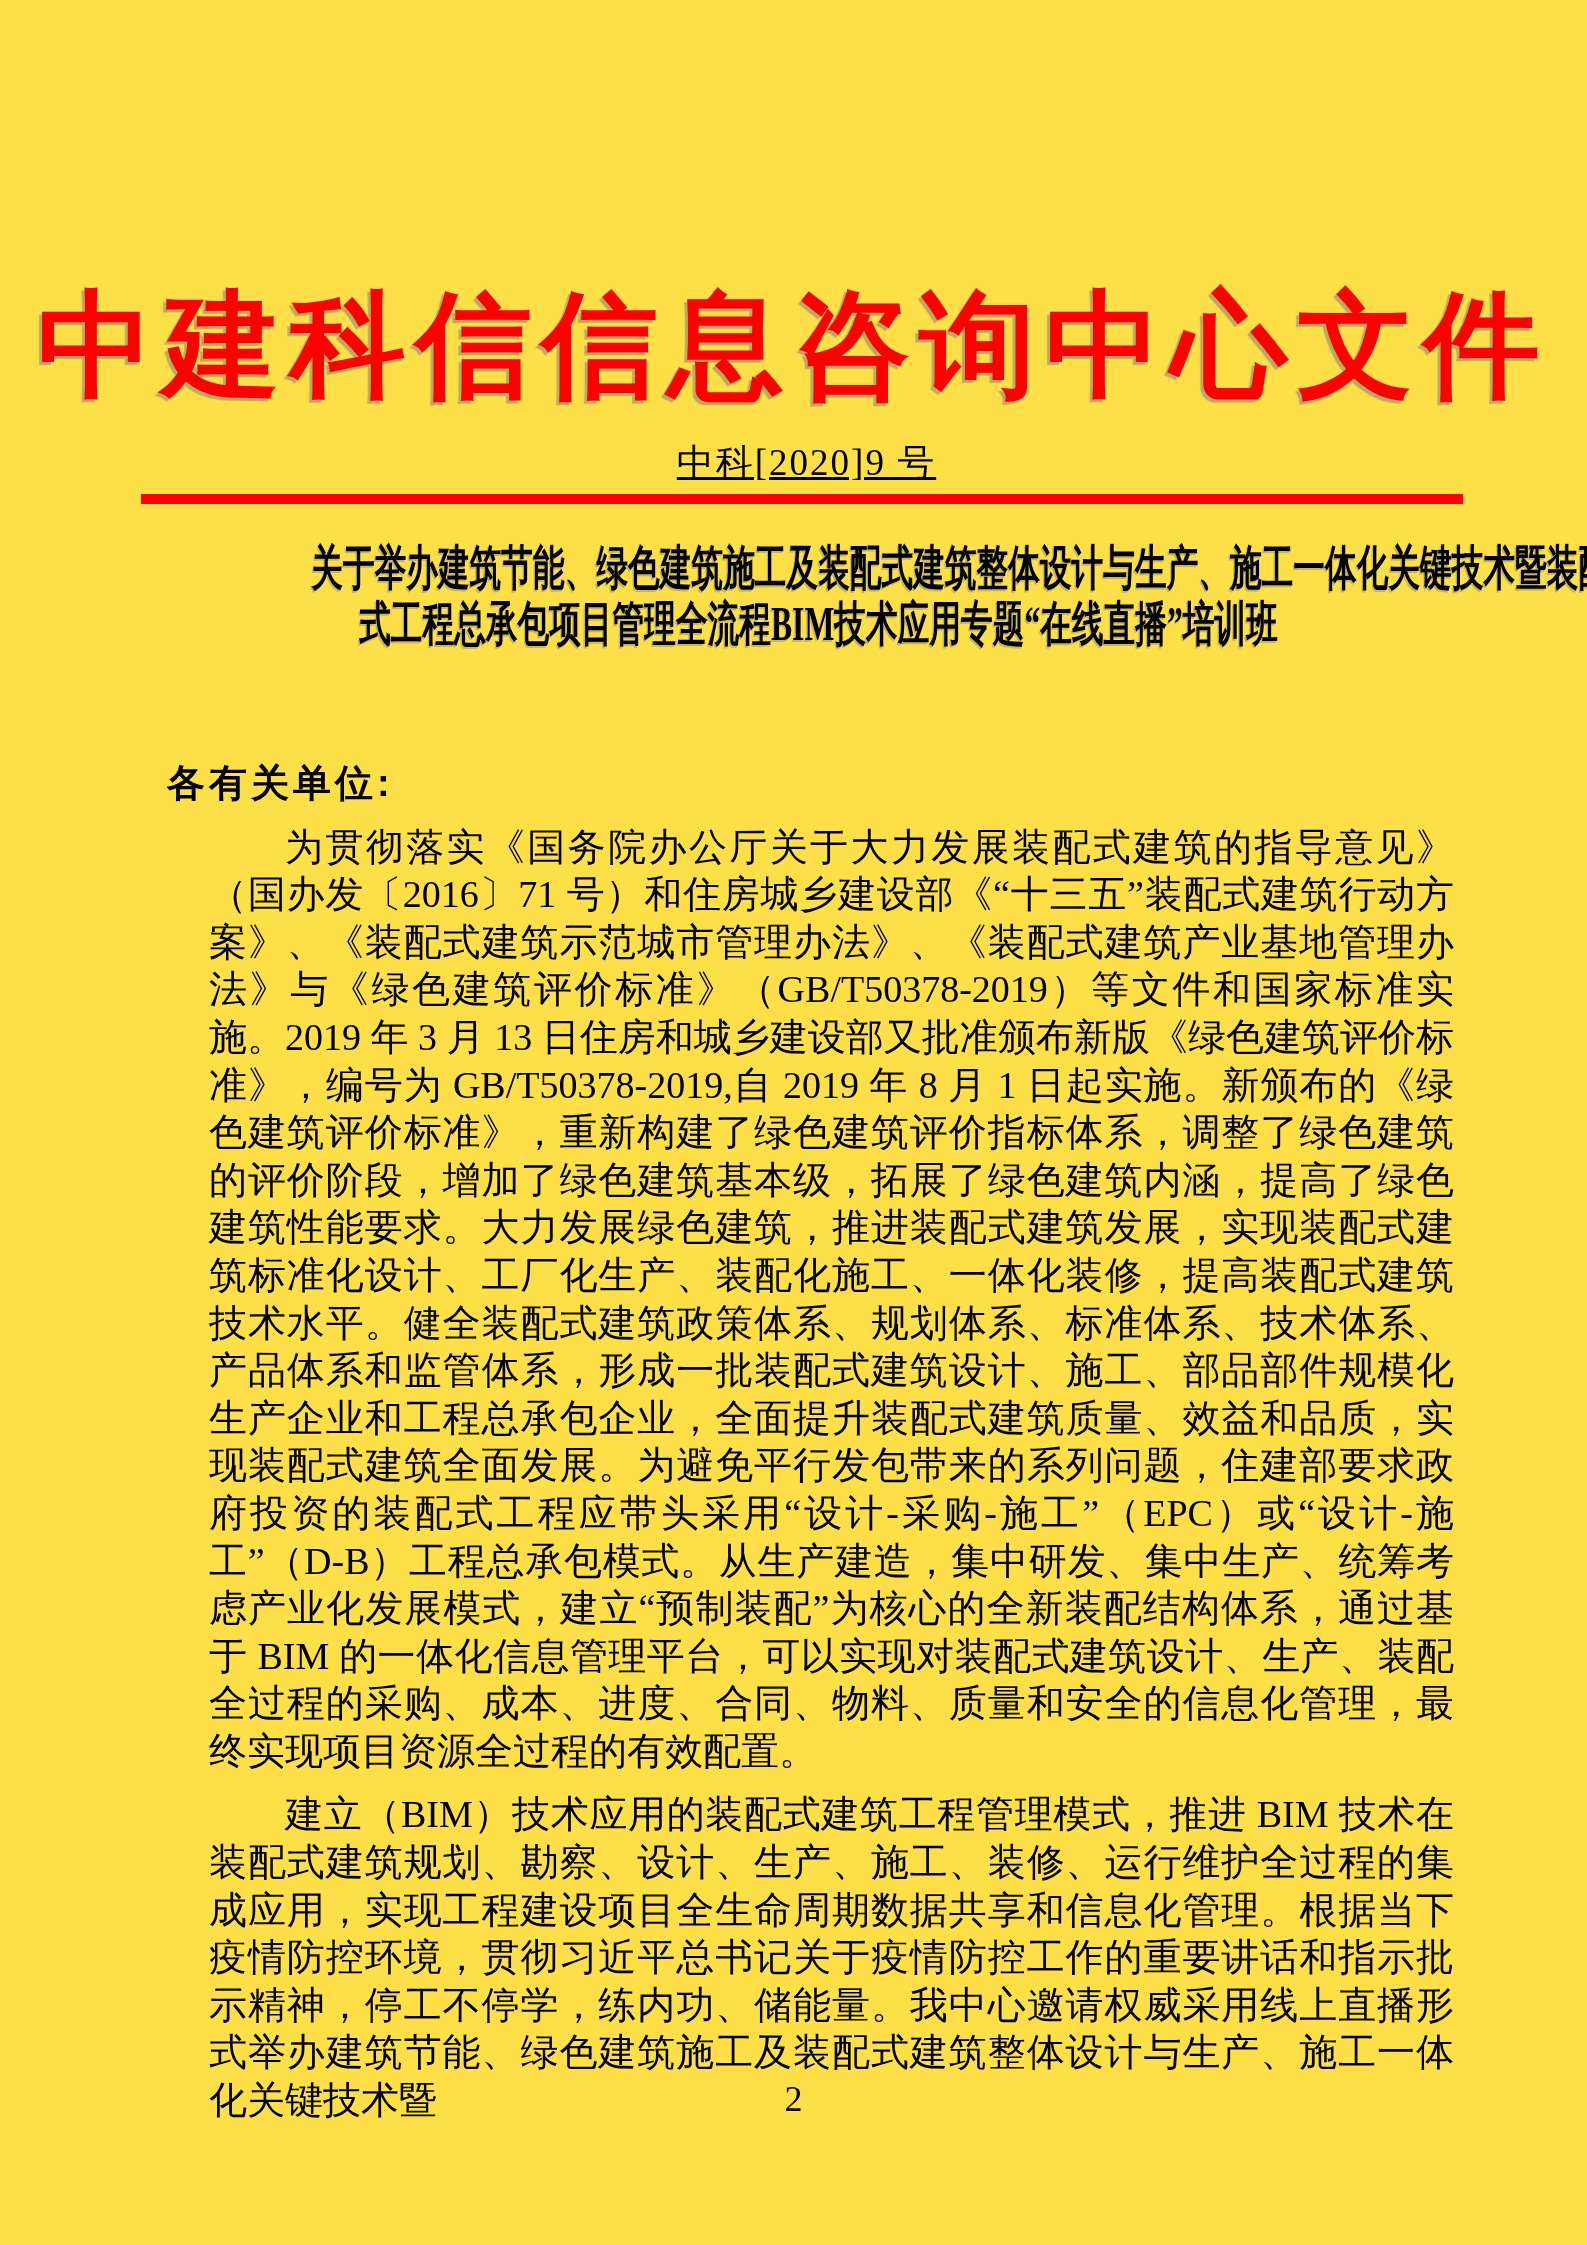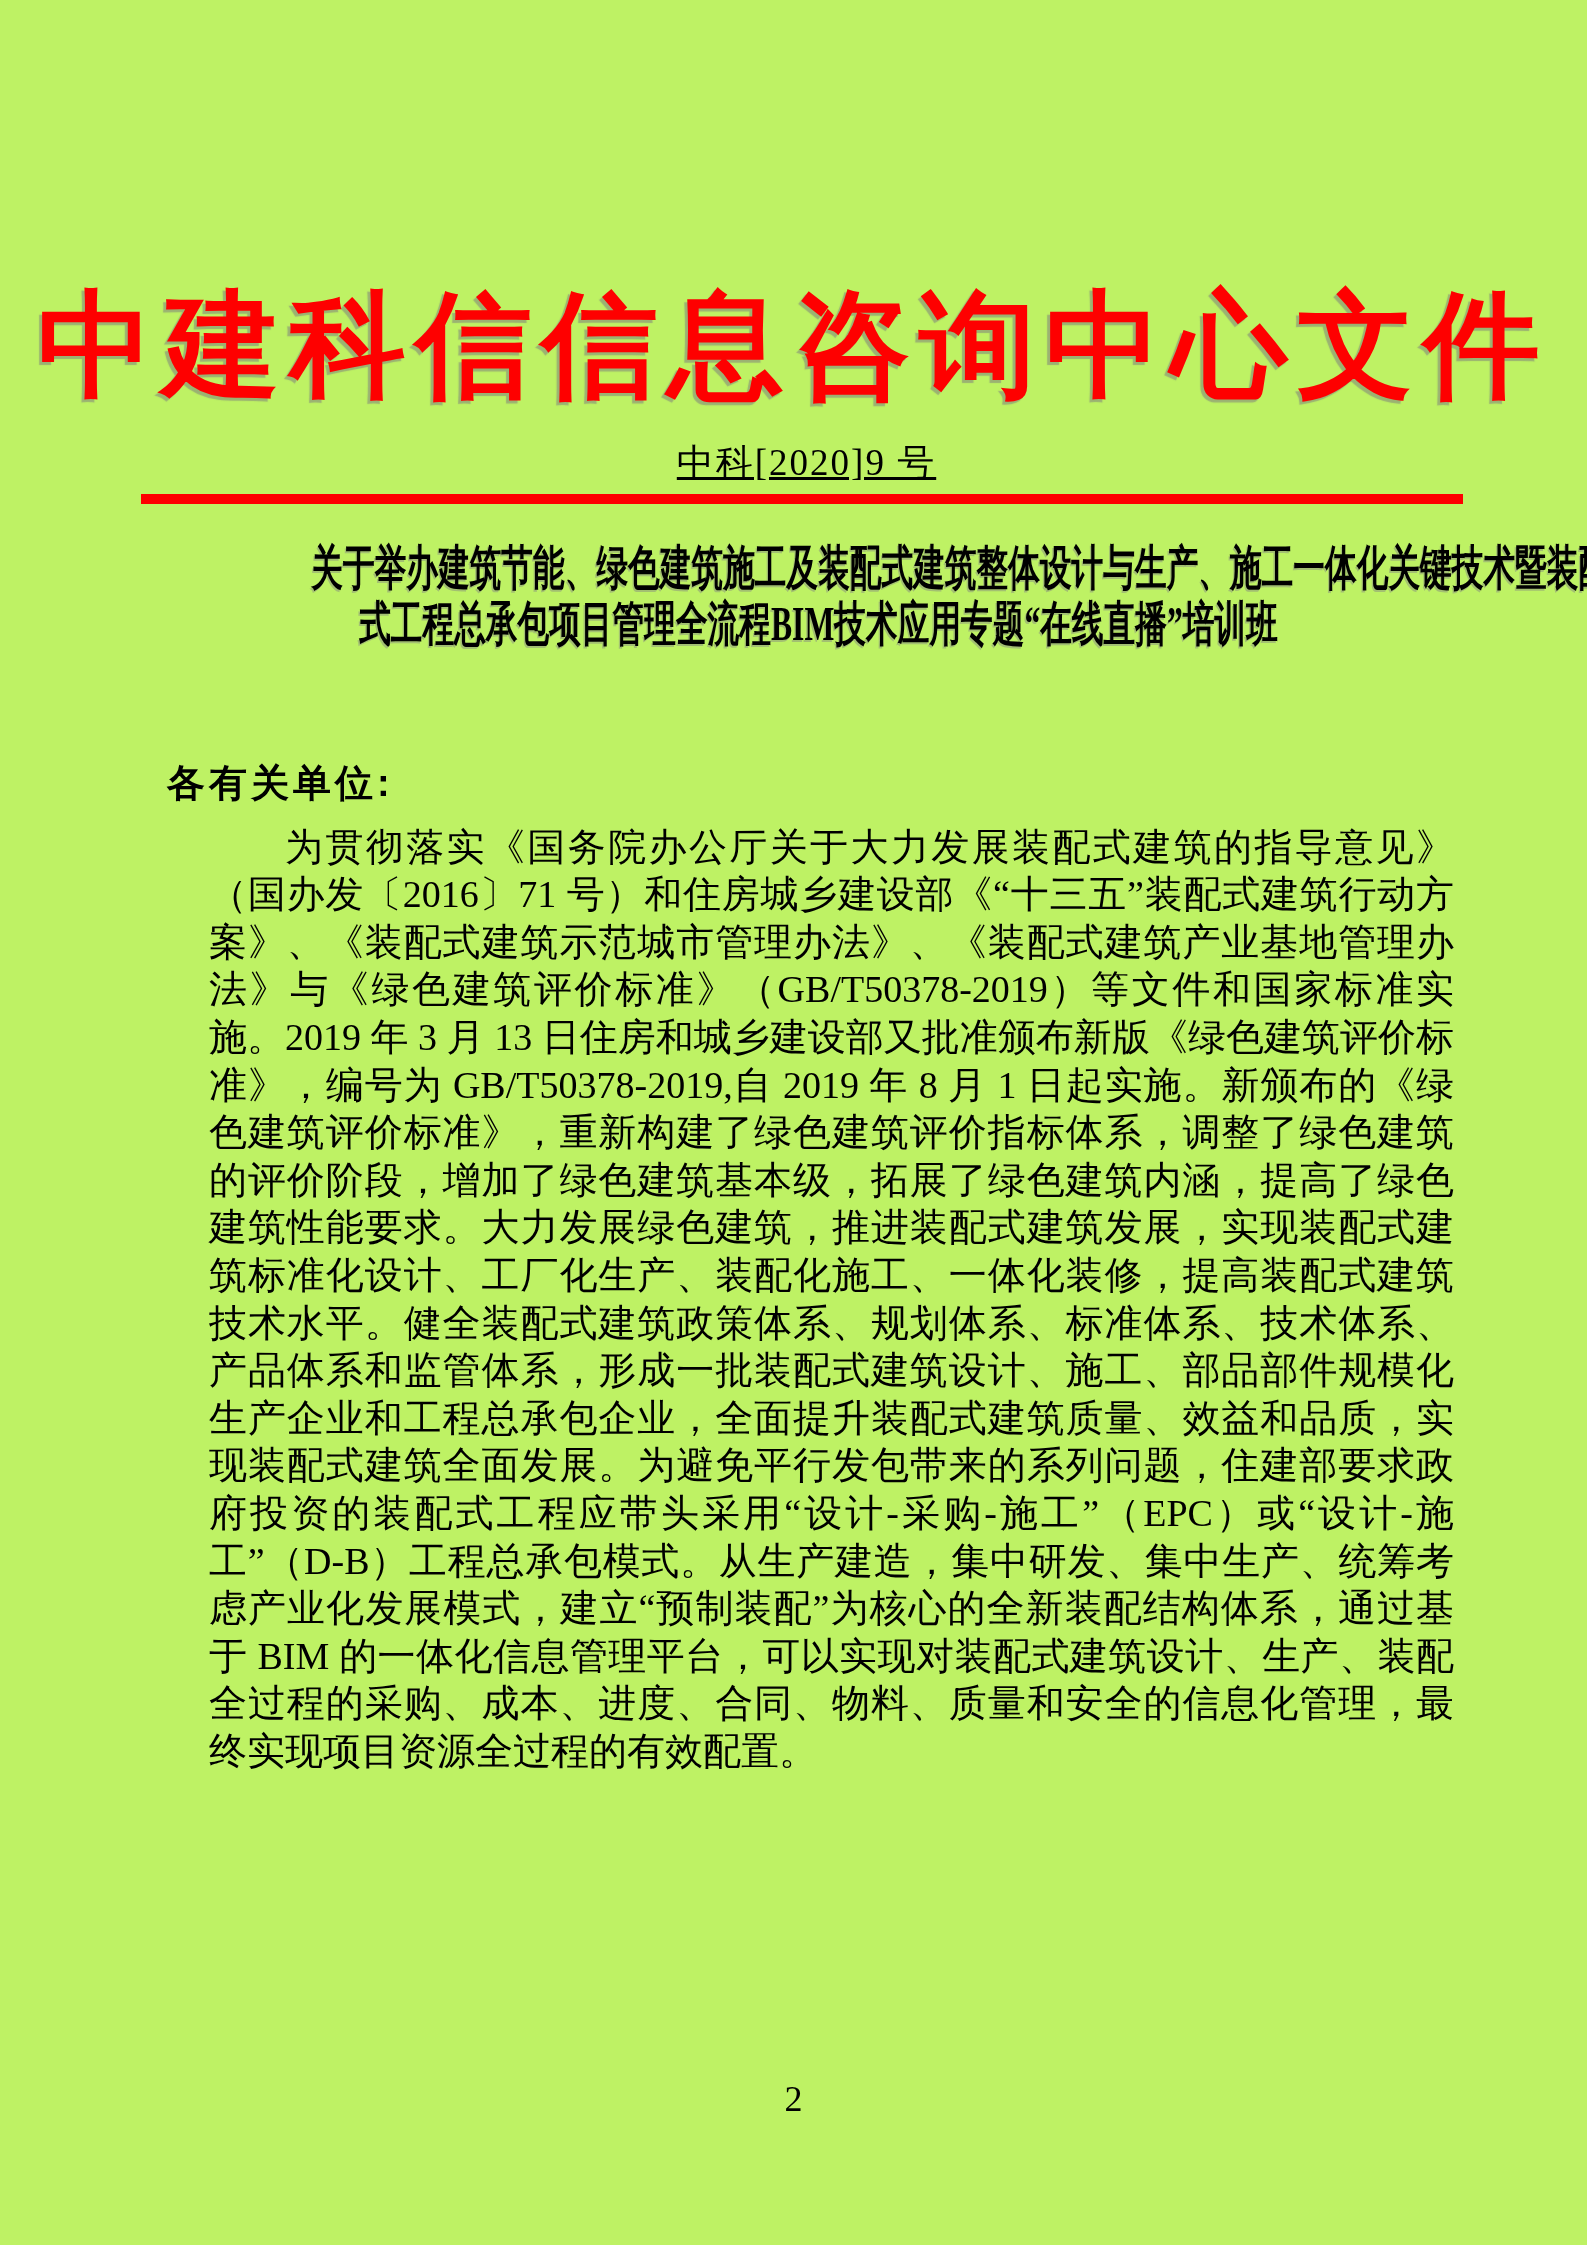--- a/index.html
+++ b/index.html
@@ -5,21 +5,21 @@
   html, body {
     margin: 0;
     padding: 0;
     background: #e8e8e8;
   }
   .page {
     position: relative;
     width: 1587px;
     height: 2245px;
     margin: 0 auto;
-    background: #bef264;
+    background: #fde047;
     overflow: hidden;
     color: #000;
     font-family: "Liberation Serif", "DejaVu Serif", serif;
   }
   
   .org-title {
     position: absolute;
     top: 268px;
     left: 0;
     right: 0;
@@ -113,17 +113,18 @@
   <div class="red-rule"></div>
 
   <div class="subject">
     <span class="subject-line">关于举办建筑节能、绿色建筑施工及装配式建筑整体设计与生产、施工一体化关键技术暨装配</span>
     <span class="subject-line">式工程总承包项目管理全流程BIM技术应用专题“在线直播”培训班</span>
   </div>
 
   <div class="body-text">
     <p class="salutation">各有关单位:</p>
     <p class="para">为贯彻落实《国务院办公厅关于大力发展装配式建筑的指导意见》（国办发〔2016〕71 号）和住房城乡建设部《“十三五”装配式建筑行动方案》、《装配式建筑示范城市管理办法》、《装配式建筑产业基地管理办法》与《绿色建筑评价标准》（GB/T50378-2019）等文件和国家标准实施。2019 年 3 月 13 日住房和城乡建设部又批准颁布新版《绿色建筑评价标准》，编号为 GB/T50378-2019,自 2019 年 8 月 1 日起实施。新颁布的《绿色建筑评价标准》，重新构建了绿色建筑评价指标体系，调整了绿色建筑的评价阶段，增加了绿色建筑基本级，拓展了绿色建筑内涵，提高了绿色建筑性能要求。大力发展绿色建筑，推进装配式建筑发展，实现装配式建筑标准化设计、工厂化生产、装配化施工、一体化装修，提高装配式建筑技术水平。健全装配式建筑政策体系、规划体系、标准体系、技术体系、产品体系和监管体系，形成一批装配式建筑设计、施工、部品部件规模化生产企业和工程总承包企业，全面提升装配式建筑质量、效益和品质，实现装配式建筑全面发展。为避免平行发包带来的系列问题，住建部要求政府投资的装配式工程应带头采用“设计-采购-施工”（EPC）或“设计-施工”（D-B）工程总承包模式。从生产建造，集中研发、集中生产、统筹考虑产业化发展模式，建立“预制装配”为核心的全新装配结构体系，通过基于 BIM 的一体化信息管理平台，可以实现对装配式建筑设计、生产、装配全过程的采购、成本、进度、合同、物料、质量和安全的信息化管理，最终实现项目资源全过程的有效配置。</p>
+    <p class="para">建立（BIM）技术应用的装配式建筑工程管理模式，推进 BIM 技术在装配式建筑规划、勘察、设计、生产、施工、装修、运行维护全过程的集成应用，实现工程建设项目全生命周期数据共享和信息化管理。根据当下疫情防控环境，贯彻习近平总书记关于疫情防控工作的重要讲话和指示批示精神，停工不停学，练内功、储能量。我中心邀请权威采用线上直播形式举办建筑节能、绿色建筑施工及装配式建筑整体设计与生产、施工一体化关键技术暨</p>
   </div>
 
   <div class="page-num">2</div>
 
 </div>
 
 </body></html>

